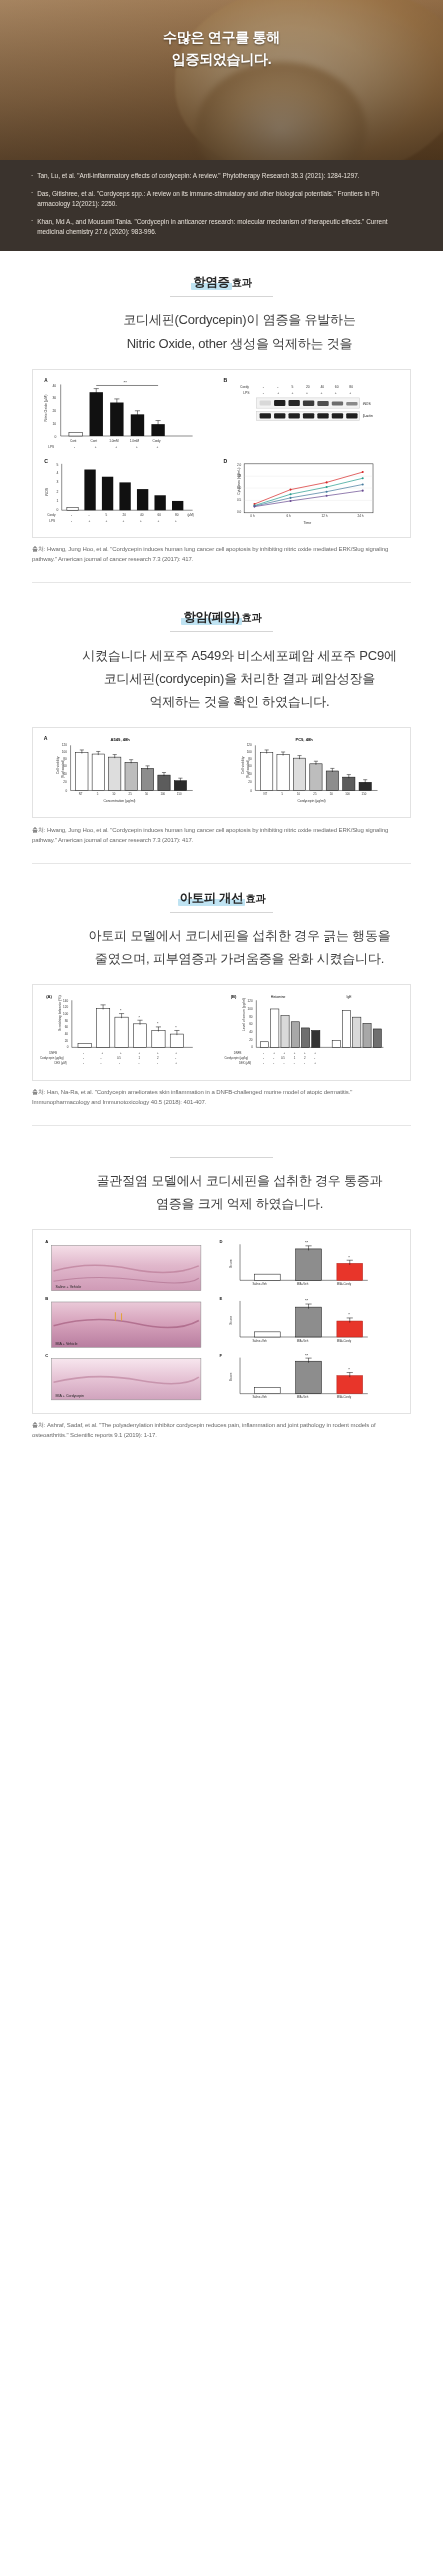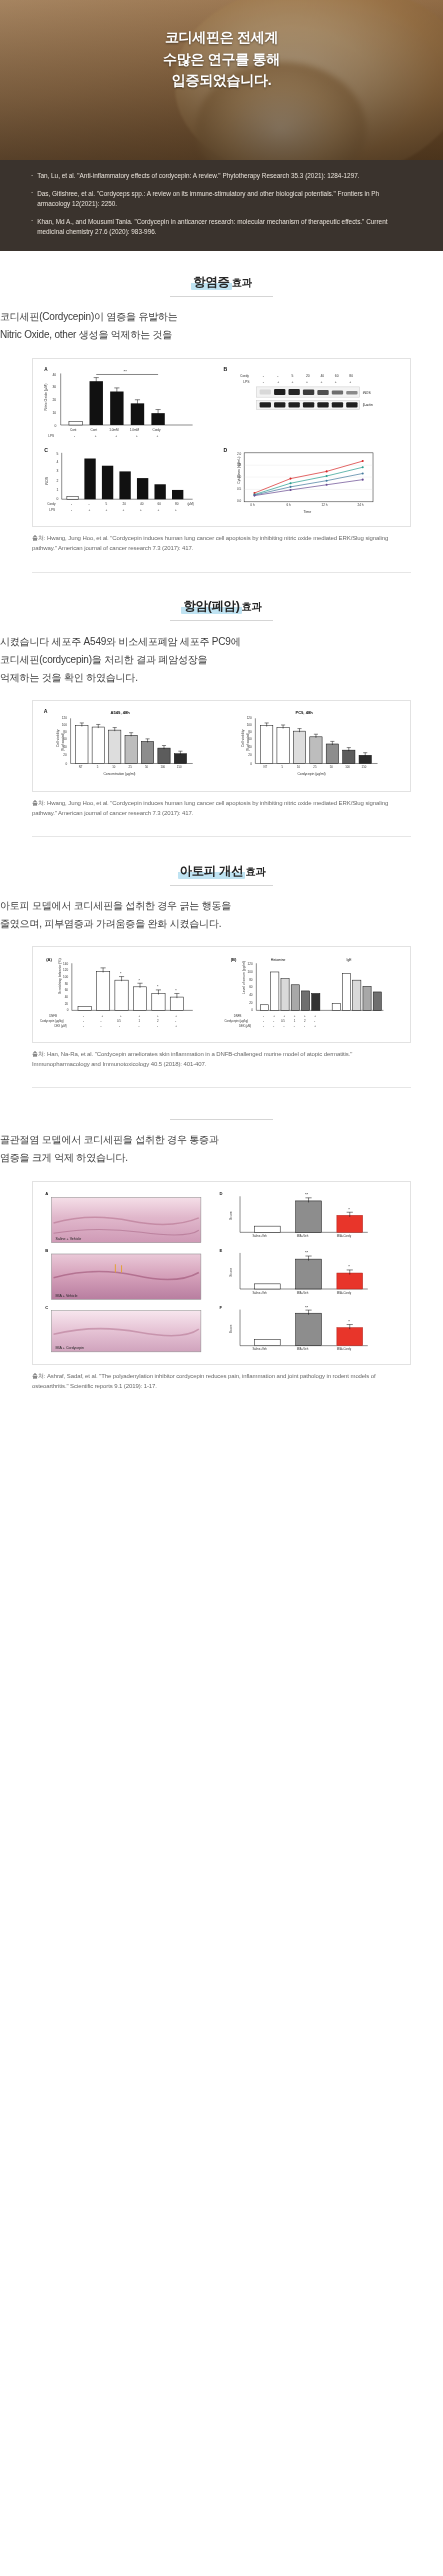--- a/index.html
+++ b/index.html
@@ -91,25 +91,27 @@
     background: linear-gradient(to top, #bfe3f2 46%, transparent 46%);
     padding: 0 2.1px 1px 2.1px;
     border-radius: 1px;
   }
   .sec-title .suffix { font-size: 10.3px; font-weight: bold; }
   .sec-underline {
     width: 103px; height: 1px; background:#d5d5d5;
     margin: 5.2px auto 11.3px auto;
   }
   .sec-desc {
-    font-size: 10px;
+    text-align:center;
+    font-size: 13px;
     line-height: 1.8;
     color: #3c3c3c;
     letter-spacing: -0.2px;
     margin-bottom: 13.4px;
+    margin-left: 36px;
   }
 
   
   .figure {
     margin: 0 32px;
     background:#ffffff;
     border: 0.5px solid #e2e2e2;
     padding: 5.2px;
   }
   .figcaption {
@@ -135,21 +137,20 @@
 </head>
 <body>
 
 <div class="page">
 
   <div class="hero">
     <div class="dogshape"></div>
     <div class="dogshape2"></div>
     <div class="veil"></div>
     <div class="hero-title">
-      <span class="ln">코디세핀은 전세계</span>
       <span class="ln">수많은 연구를 통해</span>
       <span class="ln">입증되었습니다.</span>
     </div>
   </div>
 
   <div class="refbox">
     <div class="ref">Tan, Lu, et al. "Anti-inflammatory effects of cordycepin: A review." Phytotherapy Research 35.3 (2021): 1284-1297.</div>
     <div class="ref">Das, Gitishree, et al. "Cordyceps spp.: A review on its immune-stimulatory and other biological potentials." Frontiers in Ph  armacology 12(2021): 2250.</div>
     <div class="ref">Khan, Md A., and Mousumi Tania. "Cordycepin in anticancer research: molecular mechanism of therapeutic effects." Current medicinal chemistry 27.6 (2020): 983-996.</div>
   </div>

